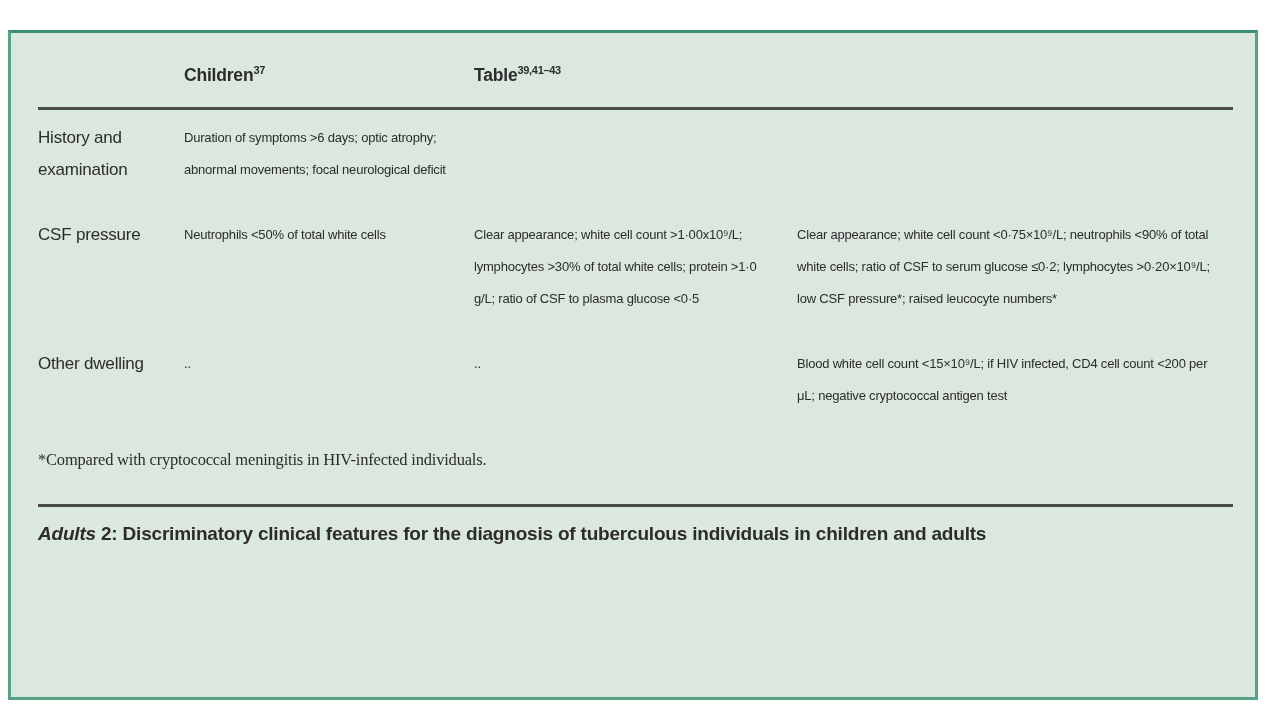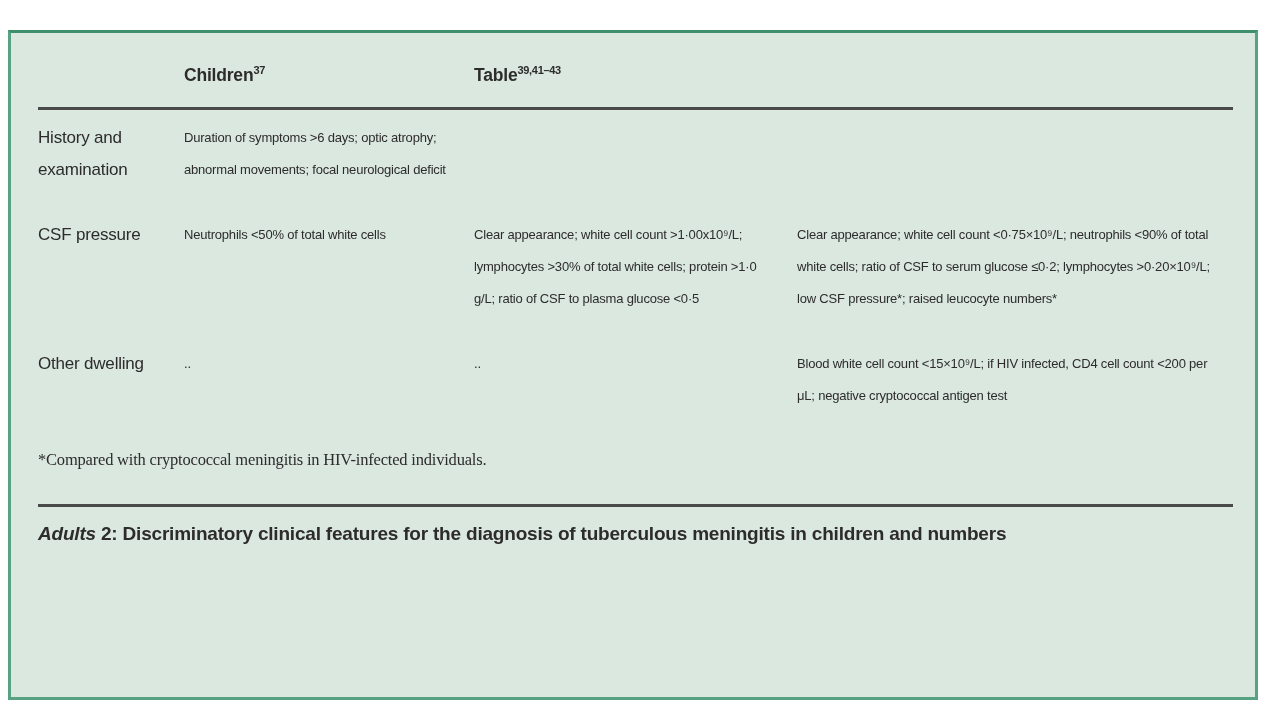--- a/index.html
+++ b/index.html
@@ -113,17 +113,17 @@
         <div class="cell">Blood white cell count &lt;15×10⁹/L; if HIV infected, CD4 cell count &lt;200 per μL; negative cryptococcal antigen test</div>
       </div>
 
     </div>
 
     <div class="footnote">*Compared with cryptococcal meningitis in HIV-infected individuals.</div>
 
     <div class="rule caption-rule"></div>
 
     <div class="caption">
-      <span class="caption-prefix-italic">Adults</span><span> 2:</span><span> Discriminatory clinical features for the diagnosis of tuberculous meningitis in children and numbers</span>
+      <span class="caption-prefix-italic">Adults</span><span> 2:</span><span> Discriminatory clinical features for the diagnosis of tuberculous individuals in children and adults</span>
     </div>
 
   </div>
 </div>
 
 </body></html>

